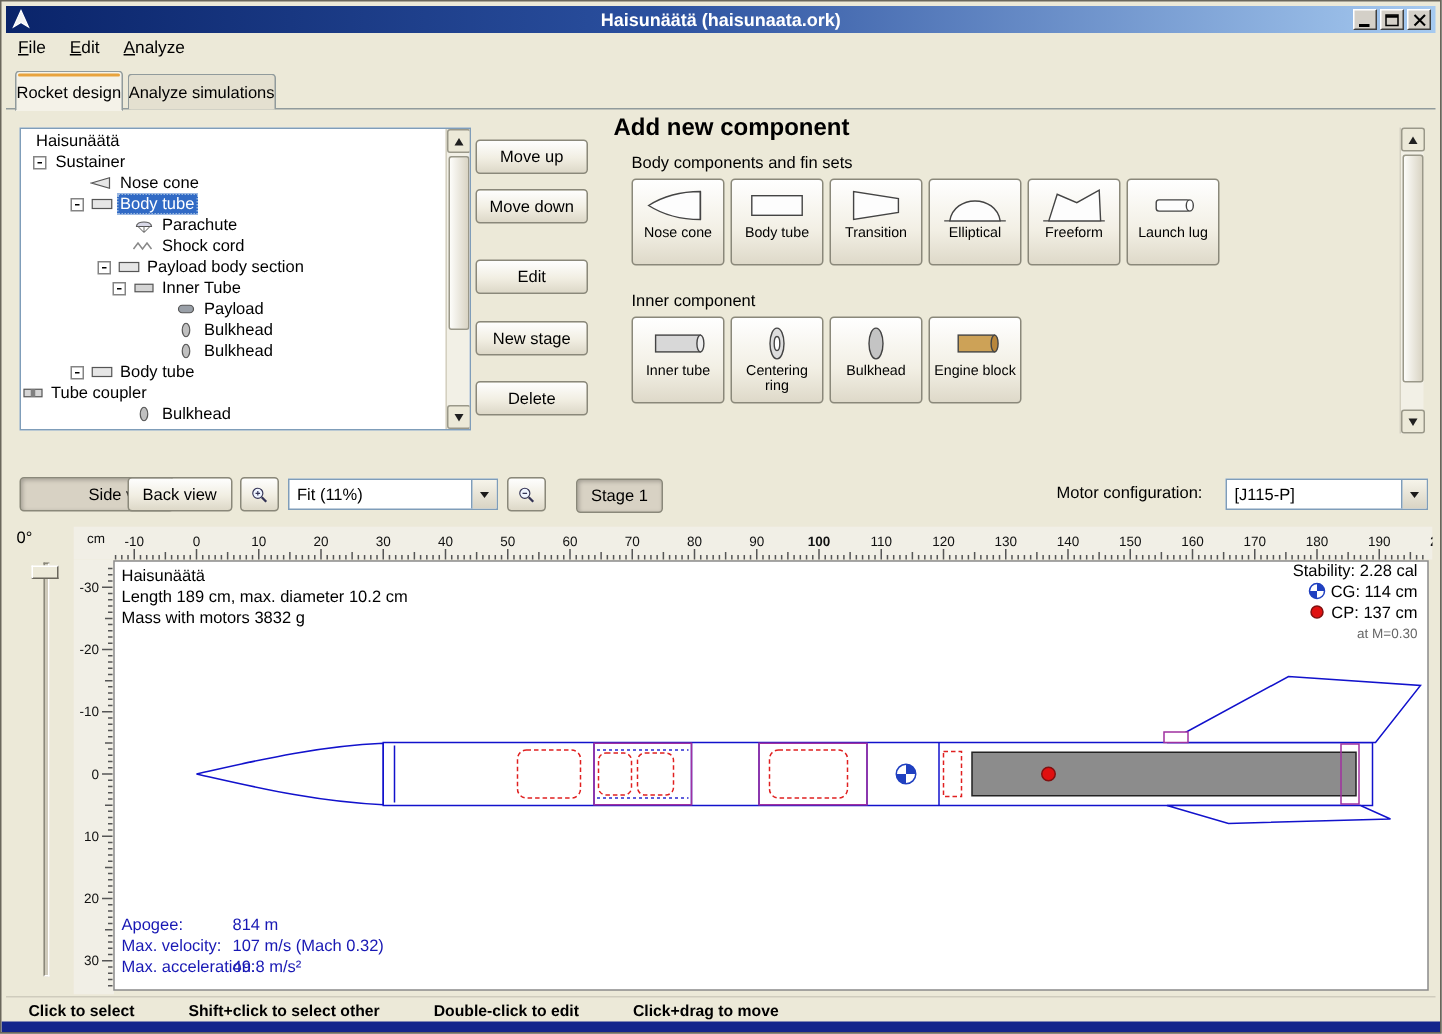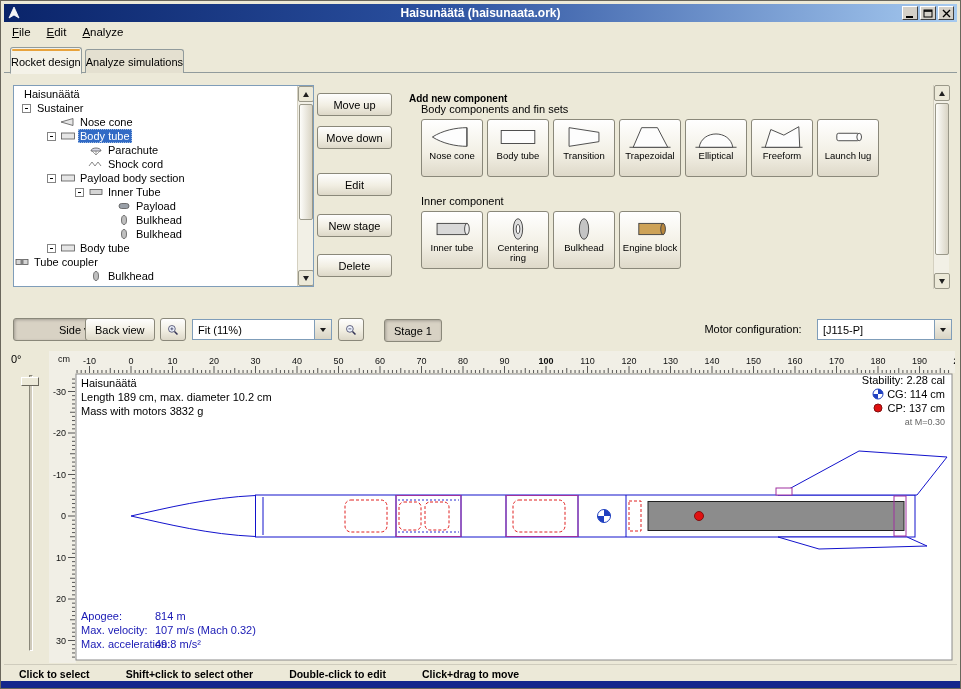--- a/index.html
+++ b/index.html
@@ -48,21 +48,21 @@
   .tri-up{width:0;height:0;border-left:3.5px solid transparent;border-right:3.5px solid transparent;border-bottom:5px solid #202020;}
   .tri-dn{width:0;height:0;border-left:3.5px solid transparent;border-right:3.5px solid transparent;border-top:5px solid #202020;}
   
   .xp-btn{background:linear-gradient(#fefefe,#f1eee2 55%,#ddd8c8);border:1px solid #8a887a;
     border-radius:3px;font-family:"Liberation Sans",sans-serif;font-size:11px;color:#000;
     display:flex;align-items:center;justify-content:center;}
   .xp-btn.pressed{background:#d8d2c4;box-shadow:inset 1px 1px 3px rgba(0,0,0,.25);}
   .act-btn{position:absolute;width:75px;height:23px;}
   
   .add-panel{position:absolute;left:397px;top:4px;width:550px;height:220px;}
-  .ap-title{position:absolute;left:8px;top:16px;font-weight:bold;font-size:10px;}
+  .ap-title{position:absolute;left:8px;top:0;font-weight:bold;font-size:16px;}
   .ap-sub{position:absolute;left:20px;font-size:11px;}
   .comp-row{position:absolute;left:20px;display:flex;gap:4px;}
   .comp-btn{width:62px;height:58px;background:linear-gradient(#ffffff,#f2efe4 60%,#ded9c9);
     border:1px solid #8a887a;border-radius:3px;display:flex;flex-direction:column;align-items:center;padding-top:3px;}
   .comp-icon{width:48px;height:28px;flex:0 0 auto;}
   .comp-label{font-size:9.5px;line-height:1.08;text-align:center;width:58px;}
   
   .view-toolbar{position:absolute;left:3px;top:310px;right:3px;height:38px;}
   .vt-btn{position:absolute;height:23px;padding:0 9px;}
   .zoom-btn{position:absolute;width:26px;height:23px;}
@@ -234,21 +234,21 @@
               <use href="#i-chute"></use>
             </svg>
             <span class="tlabel">Parachute</span>
           </div>
         <div class="tree-row" style="padding-left:74px">
             <svg class="ticon">
               <use href="#i-cord"></use>
             </svg>
             <span class="tlabel">Shock cord</span>
           </div>
-        <div class="tree-row" style="padding-left:33px">
+        <div class="tree-row" style="padding-left:51px">
             <span class="exp"></span>
             <svg class="ticon">
               <use href="#i-tube"></use>
             </svg>
             <span class="tlabel">Payload body section</span>
           </div>
         <div class="tree-row" style="padding-left:61px">
             <span class="exp"></span>
             <svg class="ticon">
               <use href="#i-inner"></use>
@@ -324,26 +324,20 @@
             <svg class="comp-icon">
               <use href="#c-tube"></use>
             </svg>
             <span class="comp-label">Body tube</span>
           </div>
         <div class="comp-btn">
             <svg class="comp-icon">
               <use href="#c-trans"></use>
             </svg>
             <span class="comp-label">Transition</span>
-          </div>
-        <div class="comp-btn">
-            <svg class="comp-icon">
-              <use href="#c-trap"></use>
-            </svg>
-            <span class="comp-label">Trapezoidal</span>
           </div>
         <div class="comp-btn">
             <svg class="comp-icon">
               <use href="#c-ellip"></use>
             </svg>
             <span class="comp-label">Elliptical</span>
           </div>
         <div class="comp-btn">
             <svg class="comp-icon">
               <use href="#c-free"></use>

